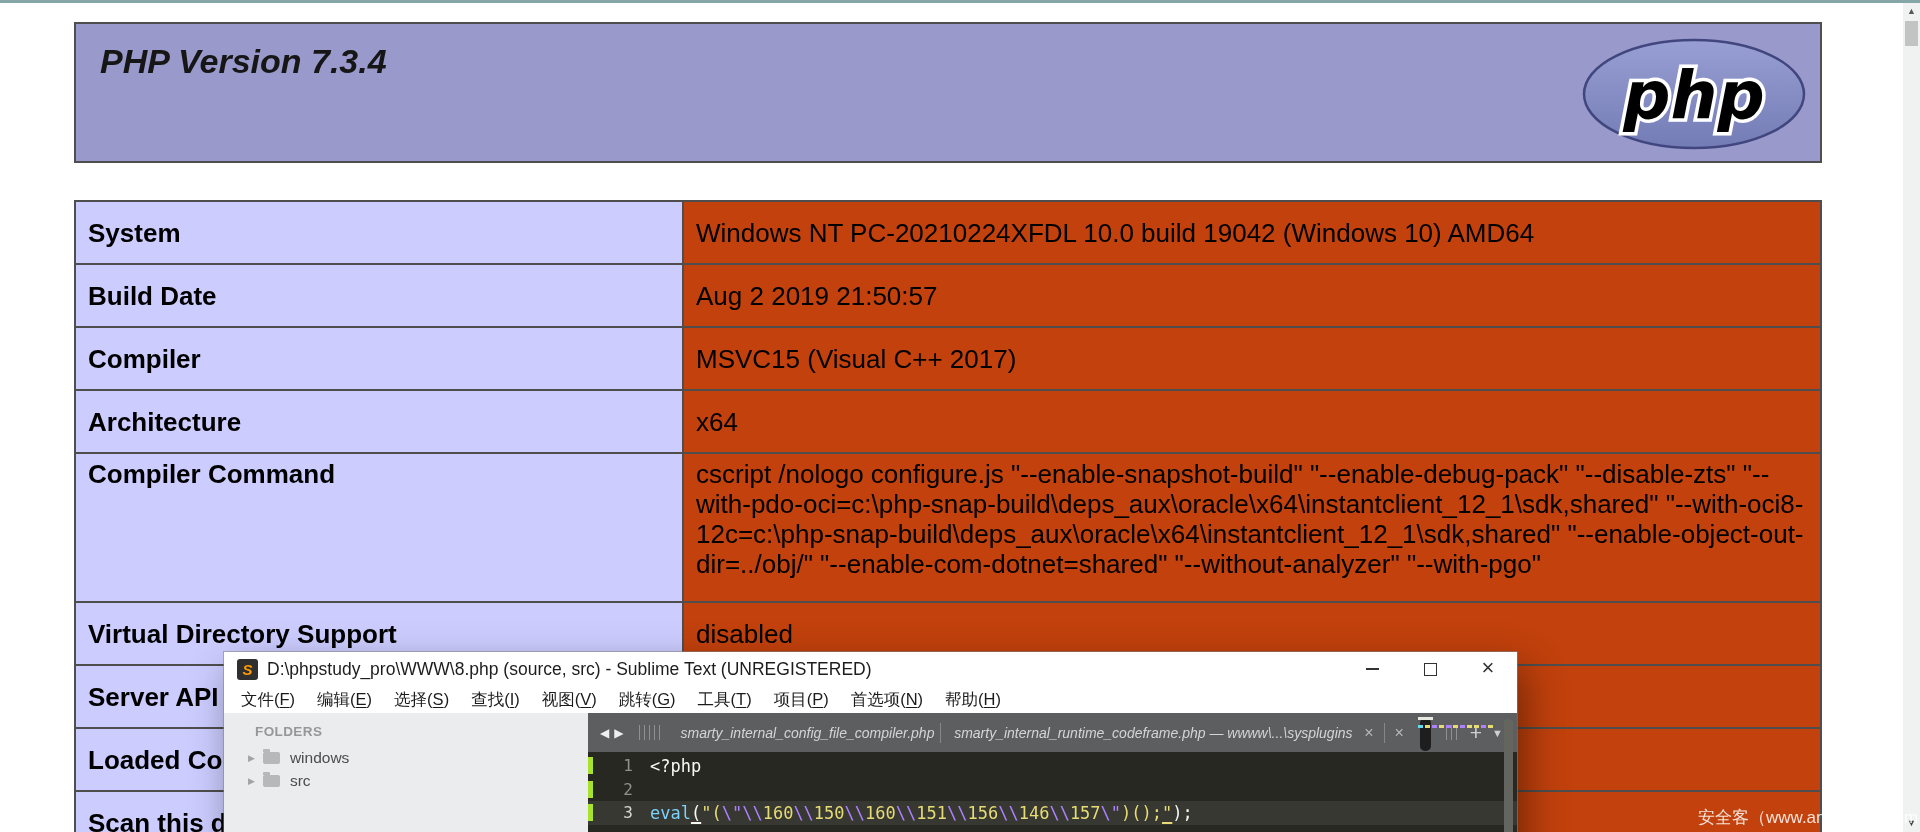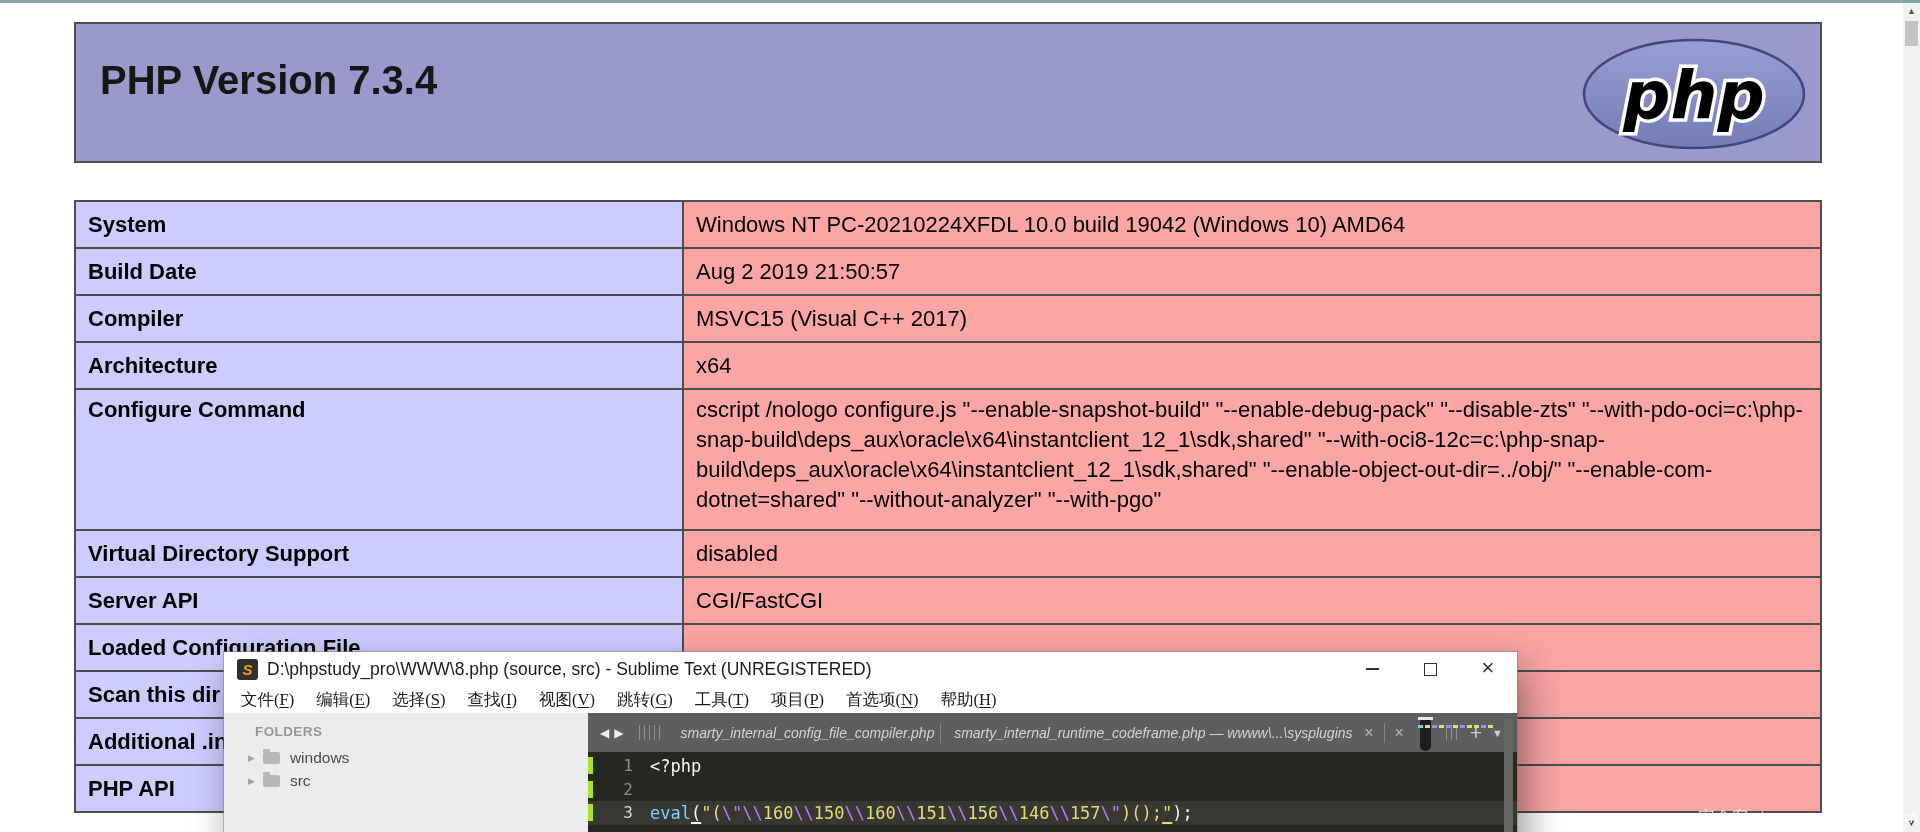--- a/index.html
+++ b/index.html
@@ -5,46 +5,46 @@
   html,body{margin:0;padding:0;}
   #stage{position:relative;width:1920px;height:832px;background:#ffffff;overflow:hidden;
          font-family:"Liberation Sans",sans-serif;color:#000;}
 
   
   .topline{position:absolute;left:0;top:0;width:1920px;height:3px;background:#84a6a6;z-index:45;}
 
   
   .php-header{position:absolute;left:74px;top:22px;width:1744px;height:137px;
               background:#9999cc;border:2px solid #4e4e4e;z-index:1;}
-  .php-header h1{margin:0;padding:34px 0 0 24px;font-size:40px;font-weight:bold;color:#161616;}
+  .php-header h1{margin:0;padding:18px 0 0 24px;font-size:34px;font-weight:bold;color:#161616;font-style:italic;}
   .php-logo{position:absolute;top:12px;right:12px;}
 
   .php-table{position:absolute;left:74px;top:200px;width:1748px;border-collapse:collapse;z-index:1;}
-  .php-table td{border:2px solid #4e4e4e;font-size:22px;padding:4px 12px;line-height:30px;}
+  .php-table td{border:2px solid #4e4e4e;font-size:26px;padding:12px 12px;line-height:30px;}
   .php-table td.l{width:582px;background:#ccccff;font-weight:bold;}
-  .php-table td.v{background:#fca5a5;}
+  .php-table td.v{background:#c2410c;}
   .php-table tr.std td{height:37px;}
   .php-table tr.tall td{height:130px;vertical-align:top;padding-top:5px;}
 
   
   .sublime{position:absolute;left:224px;top:652px;width:1293px;height:240px;background:#fff;
            z-index:20;box-shadow:0 0 0 1px rgba(130,130,130,.55), 8px 16px 38px rgba(0,0,0,.42);}
   .st-titlebar{height:34px;display:flex;align-items:center;padding-left:13px;}
   .st-icon{width:21px;height:21px;border-radius:3px;background:#2f2f2f;color:#ff9a00;
            font-weight:bold;font-style:italic;font-size:15px;display:flex;align-items:center;
            justify-content:center;margin-right:9px;flex:none;}
   .st-title{font-size:17.5px;color:#1d1d1d;white-space:nowrap;}
   .st-controls{margin-left:auto;display:flex;height:34px;}
   .st-ctl{width:58px;display:flex;align-items:center;justify-content:center;}
   .glyph-min{width:13px;border-top:2px solid #333;}
   .glyph-max{width:11px;height:11px;border:1.7px solid #333;}
   .glyph-close{font-size:22px;color:#333;line-height:1;margin-top:-3px;}
 
   .st-menubar{height:27px;display:flex;align-items:center;padding-left:6px;font-size:16.5px;color:#1b1b1b;}
-  .st-menu-item{padding:0 11px;white-space:nowrap;font-family:Liberation Serif, serif;}
+  .st-menu-item{padding:0 11px;white-space:nowrap;}
   .st-menu-item u{text-underline-offset:2px;}
 
   .st-content{display:flex;height:179px;}
   .st-sidebar{width:364px;background:#ebeced;padding-top:8px;box-sizing:border-box;flex:none;}
   .st-side-header{margin:3px 0 7px 31px;font-size:13.5px;font-weight:bold;color:#979797;letter-spacing:.4px;}
   .st-tree-item{display:flex;align-items:center;height:23px;padding-left:24px;color:#4c4c4c;font-size:15.5px;}
   .tri{color:#a3a3a3;font-size:9px;margin-right:8px;}
   .folder{width:17px;height:12px;background:#b7b8ba;border-radius:2px;position:relative;margin-right:10px;}
   .folder::before{content:"";position:absolute;top:-3px;left:0;width:7px;height:3px;background:#b7b8ba;
                   border-radius:1px 1px 0 0;}
@@ -123,21 +123,21 @@
         </tr>
         <tr class="std">
           <td class="l">Compiler</td>
           <td class="v">MSVC15 (Visual C++ 2017)</td>
         </tr>
         <tr class="std">
           <td class="l">Architecture</td>
           <td class="v">x64</td>
         </tr>
         <tr class="tall">
-          <td class="l">Configure Command</td>
+          <td class="l">Compiler Command</td>
           <td class="v">cscript /nologo configure.js "--enable-snapshot-build" "--enable-debug-pack" "--disable-zts" "--with-pdo-oci=c:\php-snap-build\deps_aux\oracle\x64\instantclient_12_1\sdk,shared" "--with-oci8-12c=c:\php-snap-build\deps_aux\oracle\x64\instantclient_12_1\sdk,shared" "--enable-object-out-dir=../obj/" "--enable-com-dotnet=shared" "--without-analyzer" "--with-pgo"</td>
         </tr>
         <tr class="std">
           <td class="l">Virtual Directory Support</td>
           <td class="v">disabled</td>
         </tr>
         <tr class="std">
           <td class="l">Server API</td>
           <td class="v">CGI/FastCGI</td>
         </tr>

